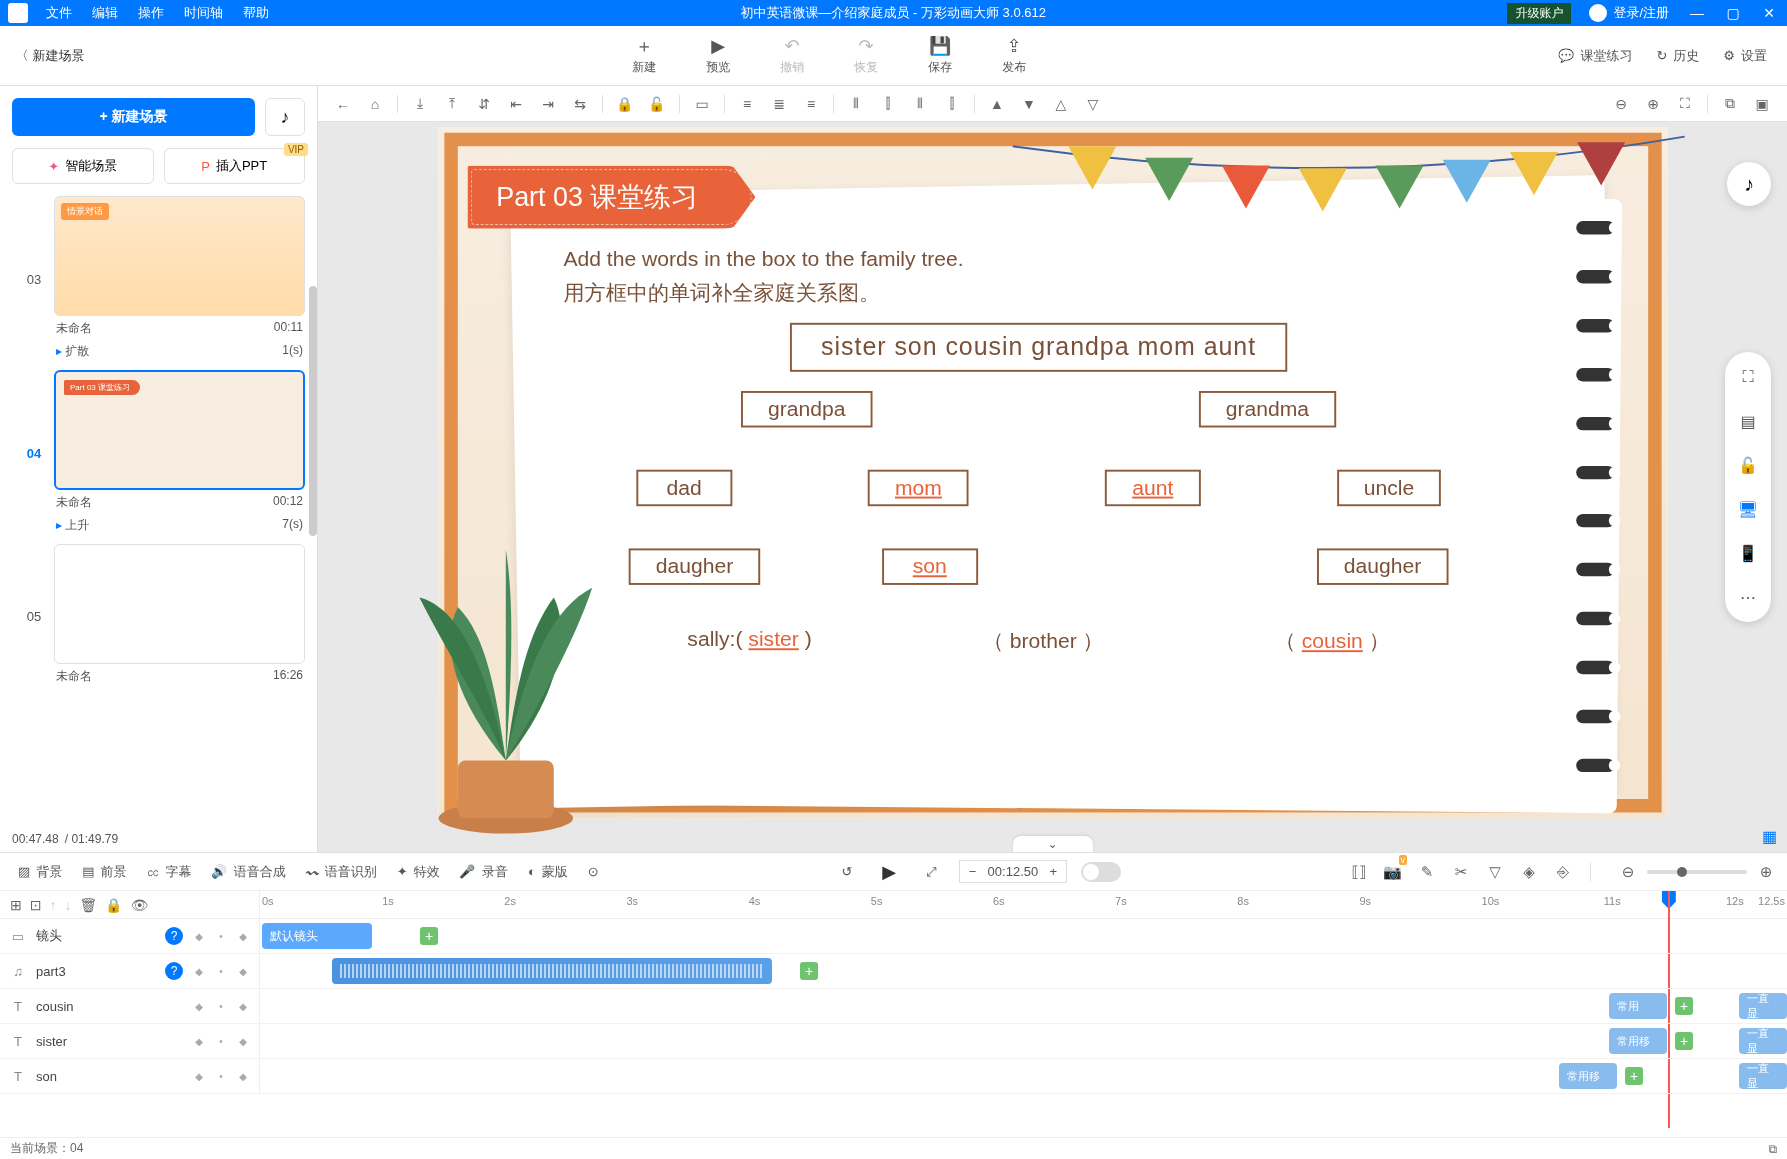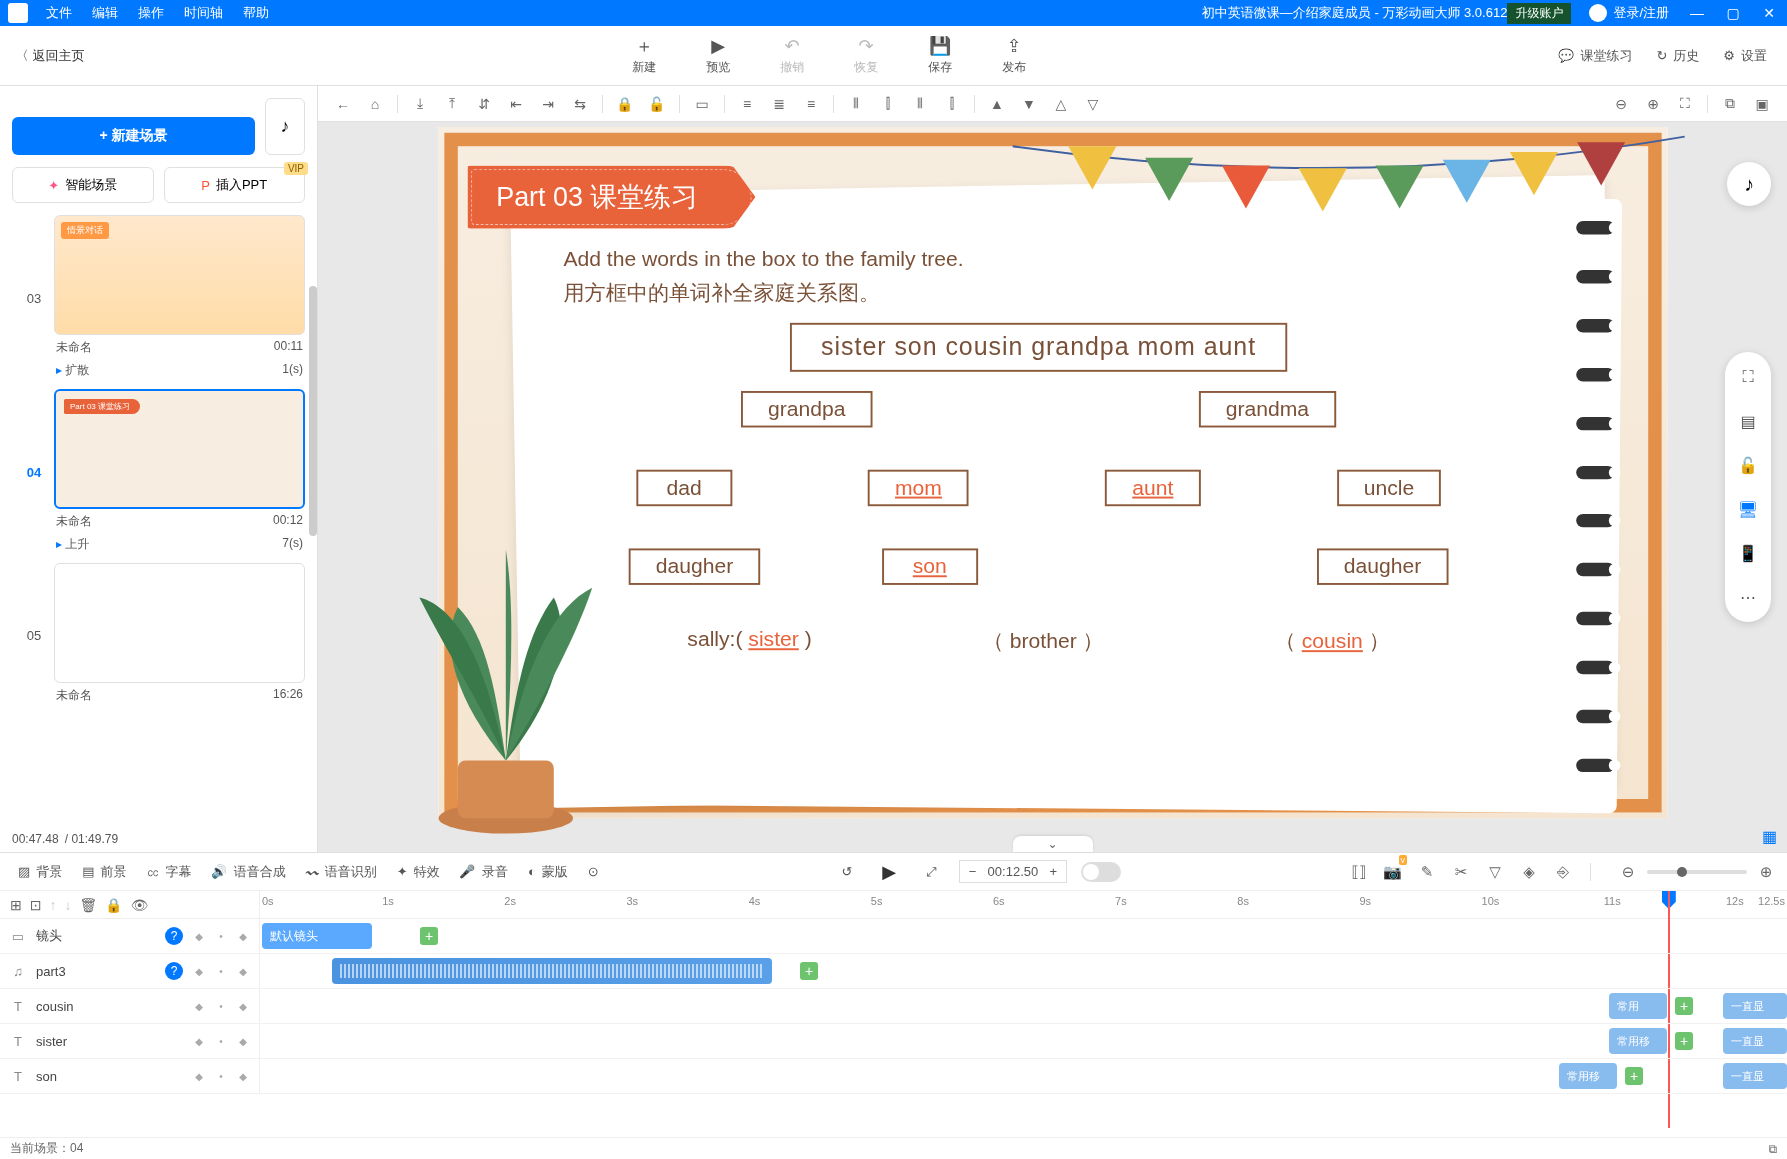--- a/index.html
+++ b/index.html
@@ -2,41 +2,41 @@
 <html><head>
 <meta charset="utf-8">
 <style>
 * { margin: 0; padding: 0; box-sizing: border-box; font-family: "Microsoft YaHei", Arial, sans-serif; }
 body { background: #fff; overflow: hidden; width: 1787px; height: 1159px; }
 
 
 .titlebar { background: #0078ff; color: #fff; height: 26px; display: flex; align-items: center; font-size: 13px; }
 .titlebar .logo { width: 20px; height: 20px; margin: 0 8px; background: #fff; border-radius: 3px; }
 .titlebar .menu-item { padding: 0 10px; cursor: pointer; }
-.titlebar .title-text { flex: 1; text-align: right; }
+.titlebar .title-text { flex: 1; text-align: center; }
 .titlebar .upgrade-btn { background: #14532d; padding: 2px 8px; font-size: 12px; margin-right: 8px; }
 .titlebar .user-btn { display: flex; align-items: center; gap: 6px; padding: 0 10px; }
 .titlebar .user-icon { width: 18px; height: 18px; background: #fff; border-radius: 50%; }
 .titlebar .win-btn { width: 36px; text-align: center; cursor: pointer; font-size: 14px; }
 
 
 .topsection { height: 60px; display: flex; border-bottom: 1px solid #e0e0e0; }
 .back-btn { width: 100px; display: flex; align-items: center; justify-content: center; font-size: 13px; color: #333; gap: 4px; }
 .top-actions { flex: 1; display: flex; justify-content: center; gap: 50px; align-items: center; }
 .top-action { display: flex; flex-direction: column; align-items: center; gap: 2px; font-size: 12px; color: #555; cursor: pointer; }
 .top-action.disabled { color: #bbb; }
 .top-action .icon { font-size: 18px; height: 22px; display: flex; align-items: center; }
 .top-right { display: flex; align-items: center; gap: 24px; padding-right: 20px; font-size: 13px; color: #555; }
 .top-right-item { display: flex; align-items: center; gap: 6px; cursor: pointer; }
 
 
 .main { display: flex; height: 766px; }
 .left-panel { width: 318px; border-right: 1px solid #e0e0e0; display: flex; flex-direction: column; position: relative; }
 .left-top { padding: 12px; display: flex; gap: 10px; }
-.new-scene-btn { flex: 1; background: #0078ff; color: #fff; border: none; padding: 10px; border-radius: 6px; font-size: 14px; font-weight: bold; cursor: pointer; margin-top: 19px; }
+.new-scene-btn { flex: 1; background: #0078ff; color: #fff; border: none; padding: 10px; border-radius: 6px; font-size: 14px; font-weight: bold; cursor: pointer; }
 .music-btn { width: 40px; background: #fff; border: 1px solid #e0e0e0; border-radius: 6px; display: flex; align-items: center; justify-content: center; font-size: 18px; }
 .left-second { padding: 0 12px 12px; display: flex; gap: 10px; }
 .ai-btn, .ppt-btn { flex: 1; background: #fff; border: 1px solid #e0e0e0; padding: 8px; border-radius: 6px; font-size: 13px; display: flex; align-items: center; justify-content: center; gap: 6px; position: relative; cursor: pointer; }
 .vip-badge { position: absolute; top: -6px; right: -4px; background: #ffdd88; color: #8a6000; font-size: 10px; padding: 1px 4px; border-radius: 3px; }
 
 .scene-list { flex: 1; overflow-y: auto; padding: 0 12px 12px 24px; }
 .scene-item { display: flex; gap: 10px; margin-bottom: 8px; }
 .scene-num { width: 20px; display: flex; align-items: center; justify-content: center; font-size: 13px; color: #555; }
 .scene-body { flex: 1; }
 .scene-thumb { width: 100%; height: 120px; border-radius: 6px; border: 1px solid #e0e0e0; background: #f9f9f9; position: relative; overflow: hidden; }
@@ -137,21 +137,21 @@
 .track-head .name { flex:1;}
 .track-head .help { width:18px; height:18px; background:#0078ff; color:#fff; border-radius:50%; font-size:12px; display:flex; align-items:center; justify-content:center;}
 .track-head .dot { color:#aaa; font-size:10px; width:12px; text-align:center;}
 .track-body { flex:1; position:relative;}
 .clip { position:absolute; top:4px; height:26px; border-radius:4px; display:flex; align-items:center; padding:0 8px; font-size:12px; color:#fff;}
 .clip.cam { background:#5aa9ff; left:2px; width:110px;}
 .clip.add-kf { position:absolute; top:8px; width:18px; height:18px; background:#6ec46e; border-radius:3px; color:#fff; display:flex; align-items:center; justify-content:center; font-size:14px;}
 .clip.audio { background:linear-gradient(90deg,#4a93e0 0%, #5aa0e8 100%); left:72px; width:440px;}
 .clip.audio .wave { width:100%; height:14px; background:repeating-linear-gradient(90deg,#fff 0 2px,transparent 2px 4px); opacity:0.6;}
 .clip.tag { background:#88bbee; right:80px; width:58px; font-size:11px;}
-.clip.tag2 { background:#88bbee; right:0; width:64px; font-size:11px;}
+.clip.tag2 { background:#88bbee; right:0; width:48px; font-size:11px;}
 
 .timeline-footer { height:22px; border-top:1px solid #eee; display:flex; align-items:center; padding:0 10px; font-size:12px; color:#666; justify-content:space-between;}
 
 svg { display: block; }
 </style>
 </head>
 <body>
 
 <div class="titlebar">
   <div class="logo"></div>
@@ -167,21 +167,21 @@
     <span>登录/注册</span>
   </div>
   <div class="win-btn">—</div>
   <div class="win-btn">▢</div>
   <div class="win-btn">✕</div>
 </div>
 
 <div class="topsection">
   <div class="back-btn">
     <span>〈</span>
-    <span>返回主页</span>
+    <span>新建场景</span>
   </div>
   <div class="top-actions">
     <div class="top-action">
         <div class="icon">＋</div>
         <span>新建</span>
       </div>
     <div class="top-action">
         <div class="icon">▶</div>
         <span>预览</span>
       </div>

